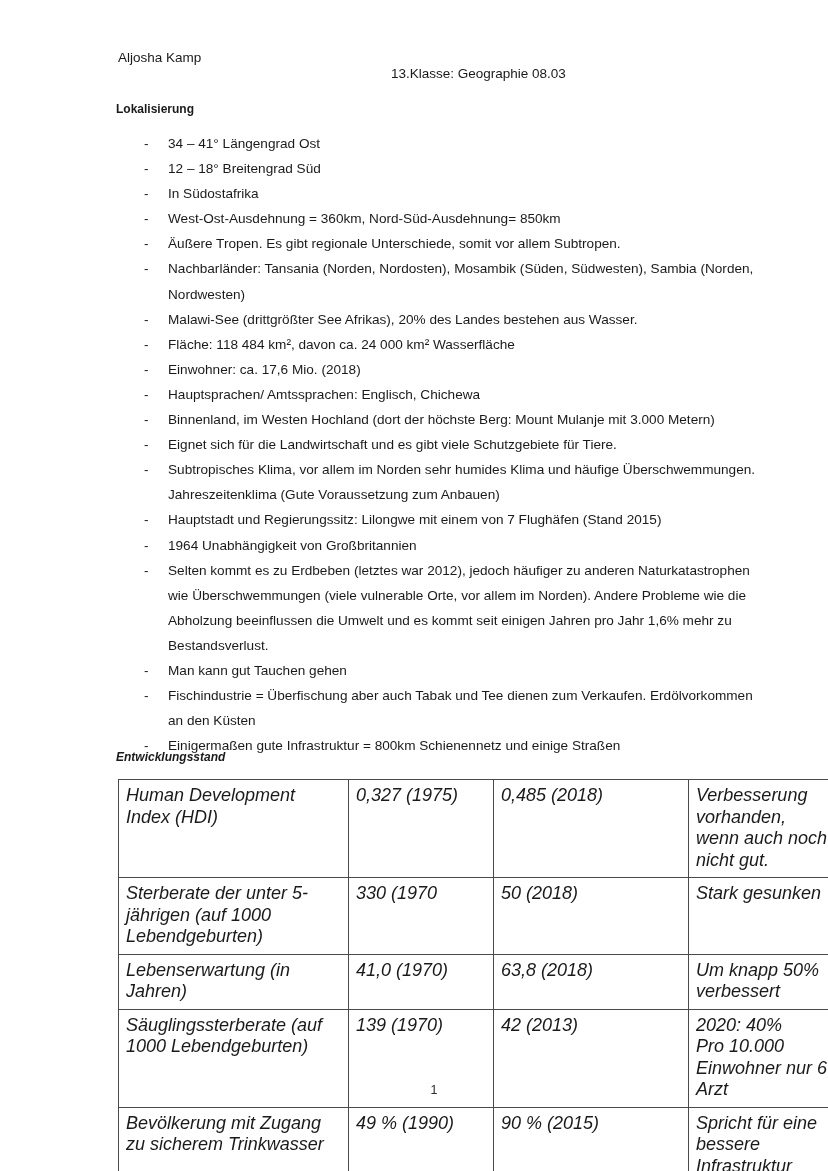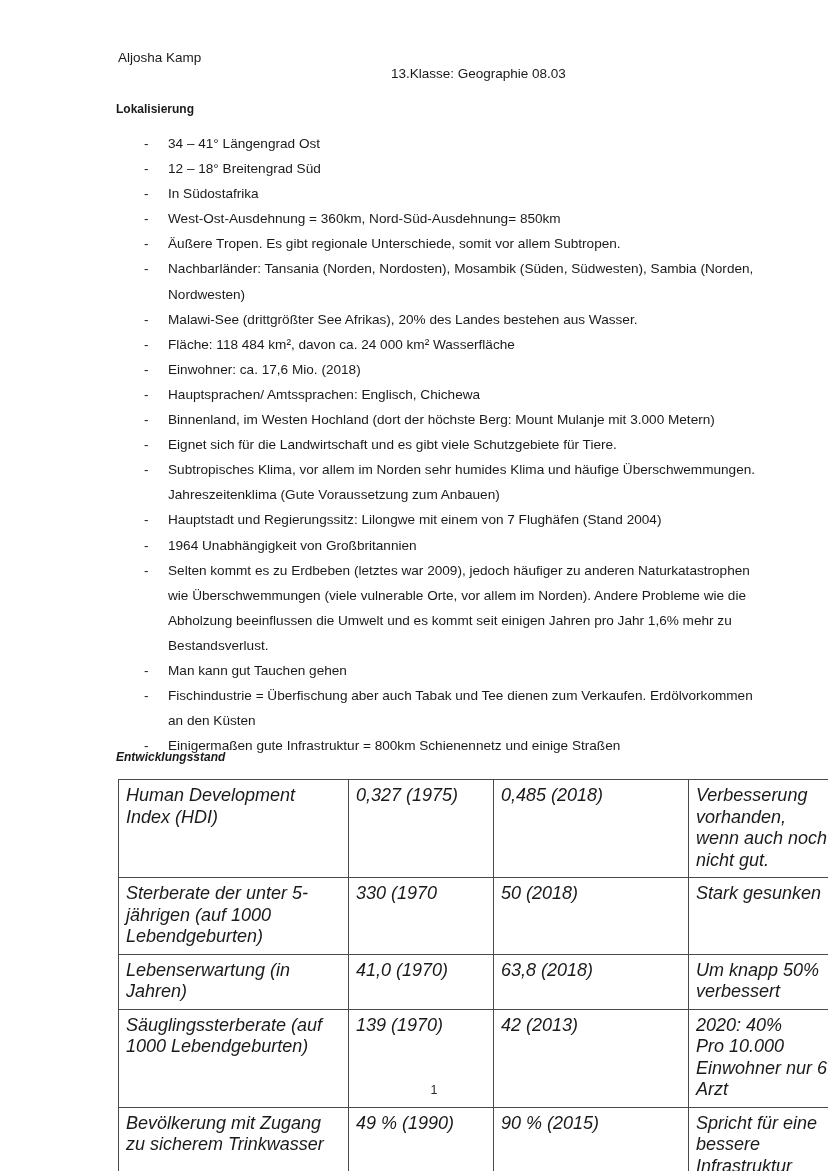--- a/index.html
+++ b/index.html
@@ -185,29 +185,29 @@
       <li class="bullet-item">
         <span class="dash">-</span>
         <span class="txt">Eignet sich für die Landwirtschaft und es gibt viele Schutzgebiete für Tiere.</span>
       </li>
       <li class="bullet-item">
         <span class="dash">-</span>
         <span class="txt">Subtropisches Klima, vor allem im Norden sehr humides Klima und häufige Überschwemmungen. Jahreszeitenklima (Gute Voraussetzung zum Anbauen)</span>
       </li>
       <li class="bullet-item">
         <span class="dash">-</span>
-        <span class="txt">Hauptstadt und Regierungssitz: Lilongwe mit einem von 7 Flughäfen (Stand 2004)</span>
+        <span class="txt">Hauptstadt und Regierungssitz: Lilongwe mit einem von 7 Flughäfen (Stand 2015)</span>
       </li>
       <li class="bullet-item">
         <span class="dash">-</span>
         <span class="txt">1964 Unabhängigkeit von Großbritannien</span>
       </li>
       <li class="bullet-item">
         <span class="dash">-</span>
-        <span class="txt">Selten kommt es zu Erdbeben (letztes war 2009), jedoch häufiger zu anderen Naturkatastrophen wie Überschwemmungen (viele vulnerable Orte, vor allem im Norden). Andere Probleme wie die Abholzung beeinflussen die Umwelt und es kommt seit einigen Jahren pro Jahr 1,6% mehr zu Bestandsverlust.</span>
+        <span class="txt">Selten kommt es zu Erdbeben (letztes war 2012), jedoch häufiger zu anderen Naturkatastrophen wie Überschwemmungen (viele vulnerable Orte, vor allem im Norden). Andere Probleme wie die Abholzung beeinflussen die Umwelt und es kommt seit einigen Jahren pro Jahr 1,6% mehr zu Bestandsverlust.</span>
       </li>
       <li class="bullet-item">
         <span class="dash">-</span>
         <span class="txt">Man kann gut Tauchen gehen</span>
       </li>
       <li class="bullet-item">
         <span class="dash">-</span>
         <span class="txt">Fischindustrie = Überfischung aber auch Tabak und Tee dienen zum Verkaufen. Erdölvorkommen an den Küsten</span>
       </li>
       <li class="bullet-item">

